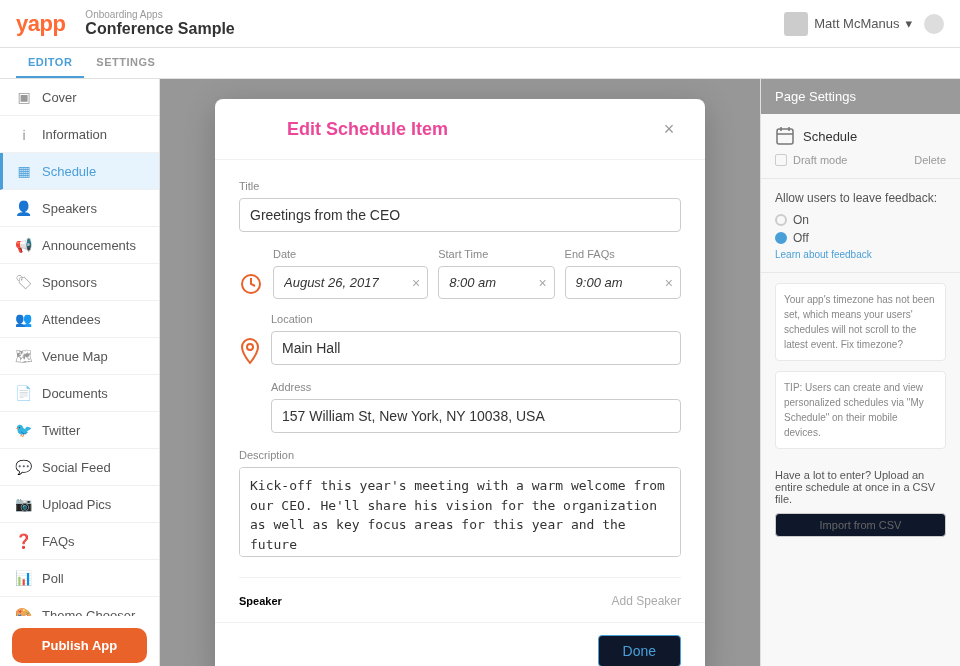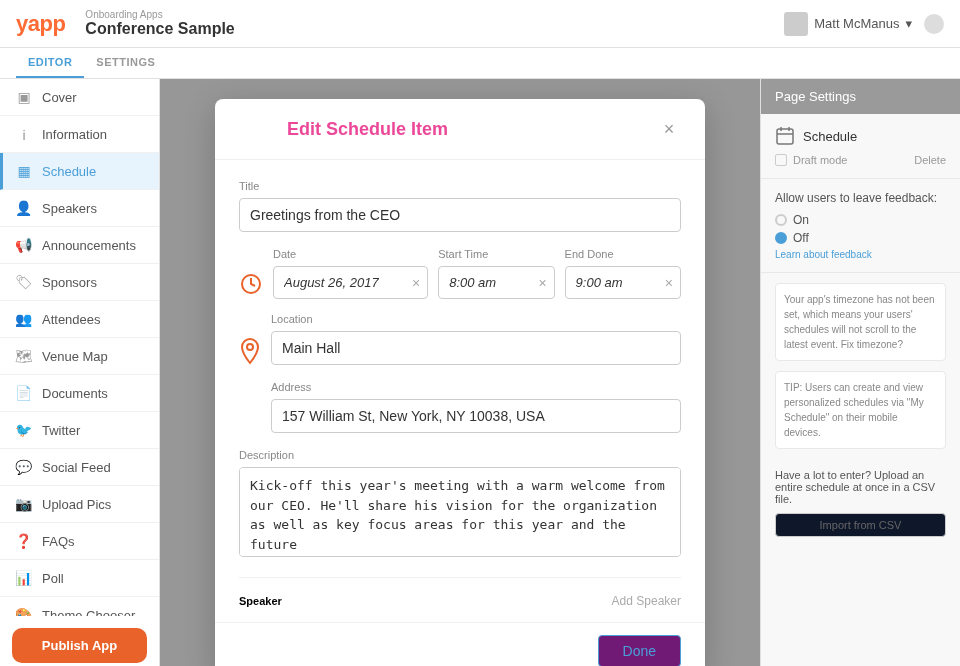--- a/index.html
+++ b/index.html
@@ -464,21 +464,21 @@
       border: none;
       cursor: pointer;
     }
     .modal-footer {
       padding: 12px 24px;
       display: flex;
       justify-content: flex-end;
       border-top: 1px solid #f0f0f0;
     }
     .done-btn {
-      background: #701a75;
+      background: #0f172a;
       border: 1.5px solid #4a9fd8;
       color: #4a9fd8;
       border-radius: 4px;
       padding: 7px 24px;
       font-size: 14px;
       font-weight: 500;
       cursor: pointer;
     }
   </style>
 </head>
@@ -629,21 +629,21 @@
                 </div>
               </div>
               <div class="time-field">
                 <label class="form-label">Start Time</label>
                 <div class="date-input-wrap">
                   <input class="date-input-val" type="text" value="8:00 am" style="">
                   <span class="input-clear">×</span>
                 </div>
               </div>
               <div class="time-field">
-                <label class="form-label">End Done</label>
+                <label class="form-label">End FAQs</label>
                 <div class="date-input-wrap">
                   <input class="date-input-val" type="text" value="9:00 am" style="">
                   <span class="input-clear">×</span>
                 </div>
               </div>
             </div>
           </div>
 
           <div class="location-row" style="margin-top:12px;">
             <div class="location-icon-wrap">

